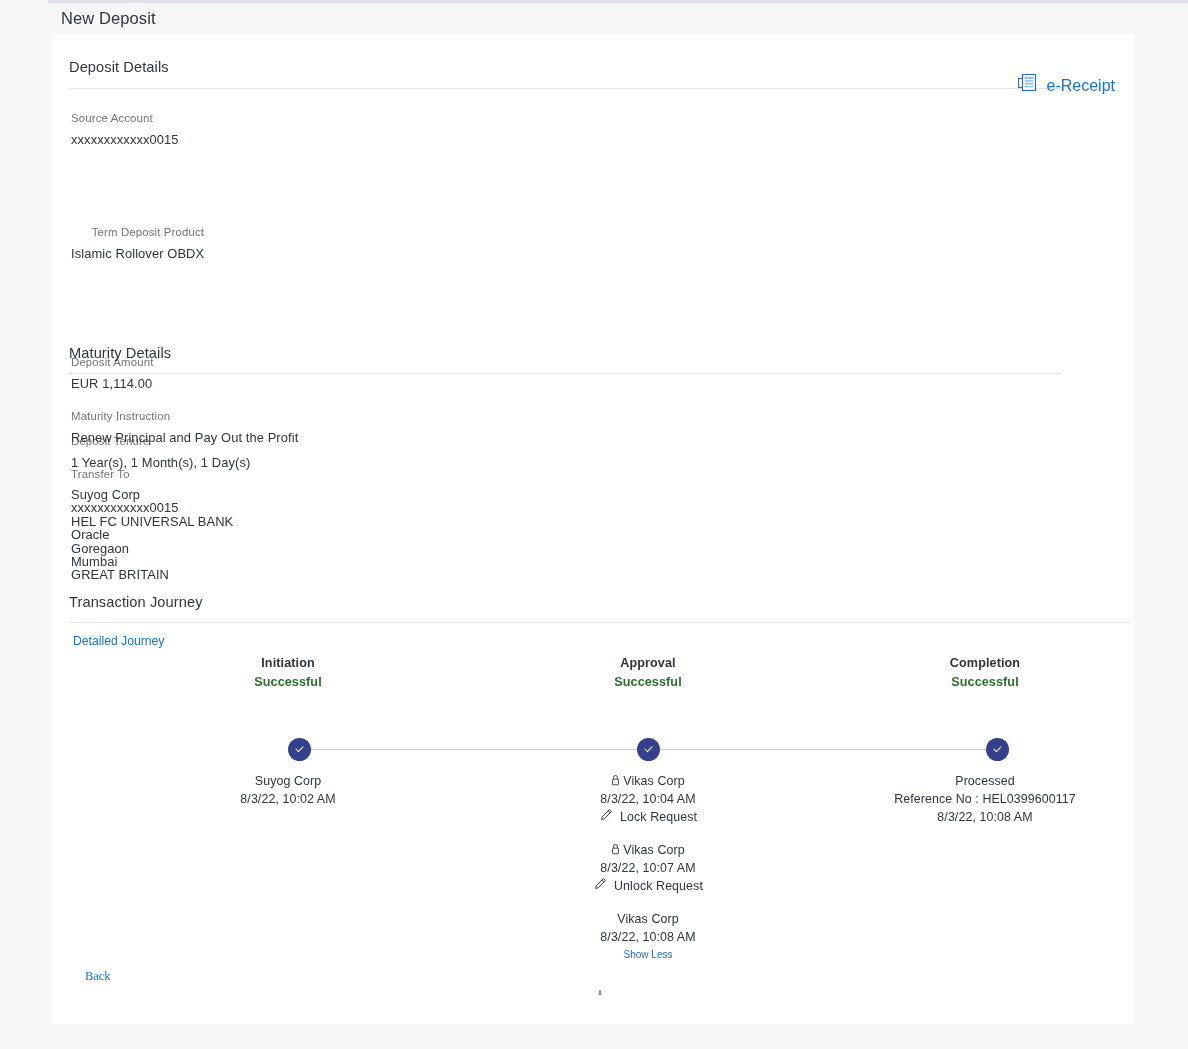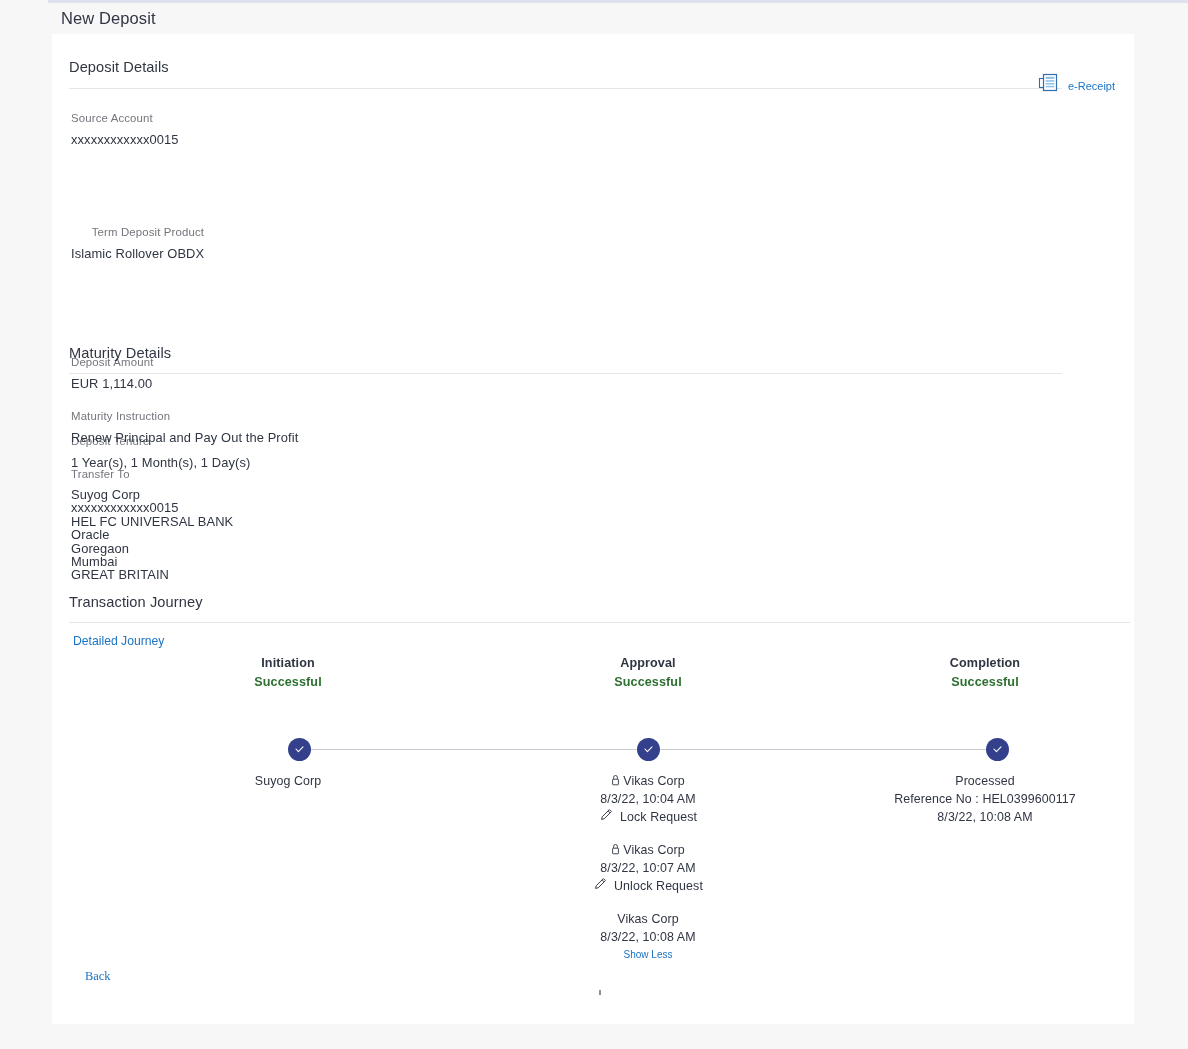--- a/index.html
+++ b/index.html
@@ -86,21 +86,21 @@
   
   .ereceipt {
     position: absolute;
     top: 14px; right: 2px;
     display: flex;
     align-items: center;
     gap: 9px;
     cursor: pointer;
   }
   .ereceipt-label {
-    font-size: 11px;
+    font-size: 16px;
     color: #1a73c4;
   }
   .doc-icon { display: block; }
 
   
   .field { position: absolute; left: 19px; }
   .field-label {
     font-size: 11.4px;
     color: #73757c;
     letter-spacing: .15px;
@@ -384,20 +384,21 @@
           </span>
         </div>
       </div>
 
       <div class="j-col j-col-1">
         <div class="j-title">Initiation</div>
         <div class="j-status">Successful</div>
         <div class="j-body">
           <div class="j-entry">
             <div class="j-line">Suyog Corp</div>
+            <div class="j-line">8/3/22, 10:02 AM</div>
           </div>
         </div>
       </div>
 
       <div class="j-col j-col-2">
         <div class="j-title">Approval</div>
         <div class="j-status">Successful</div>
         <div class="j-body">
 
           <div class="j-entry">

